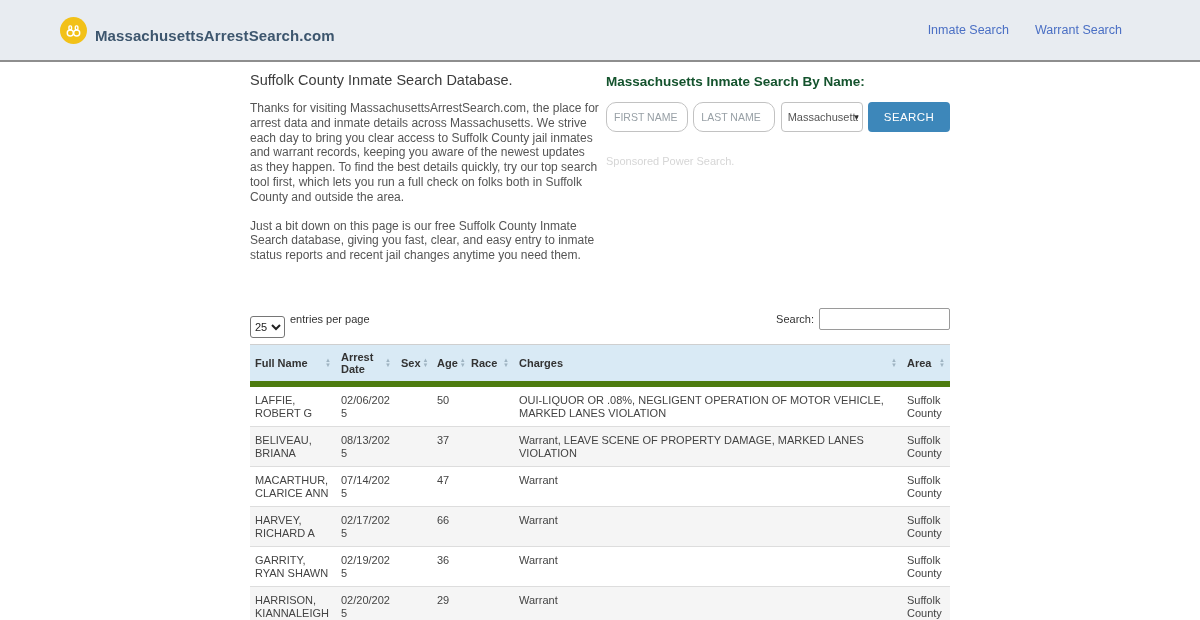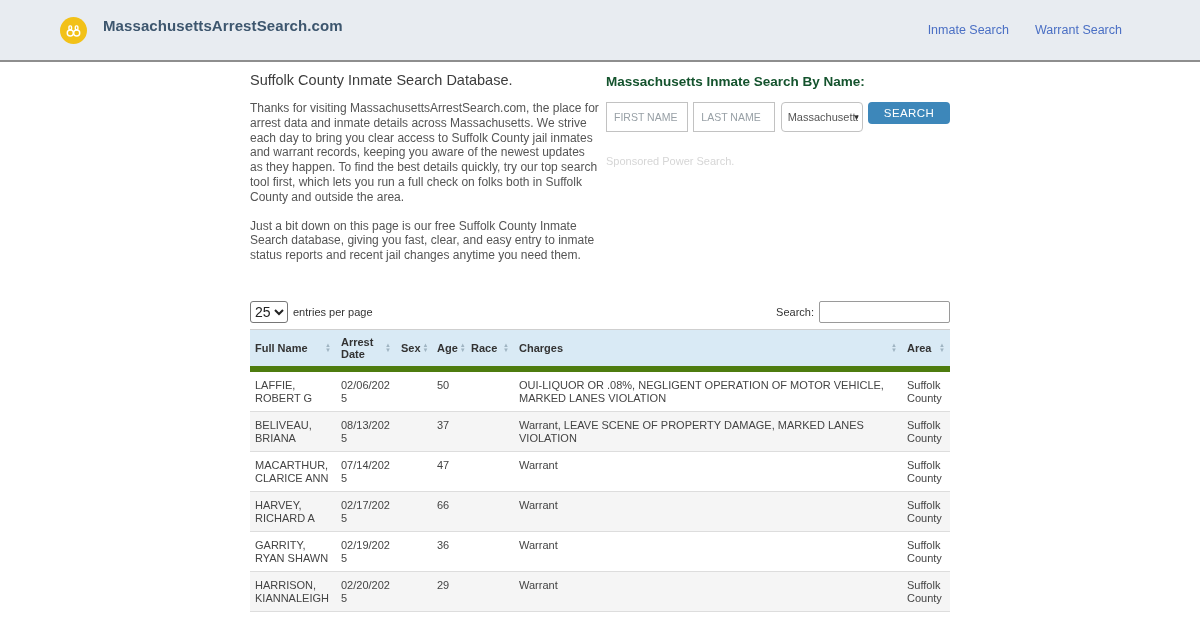--- a/index.html
+++ b/index.html
@@ -10,68 +10,68 @@
     font-family: "Liberation Sans", sans-serif;
     color: #444;
   }
   
   .site-header {
     height: 62px; background: #e8ecf1;
     border-bottom: 2px solid #8e8e8e;
     display: flex; align-items: center; justify-content: space-between;
     padding: 0 78px 0 60px;
   }
-  .brand { display: flex; align-items: flex-start; gap: 16px; cursor: pointer; }
+  .brand { display: flex; align-items: flex-end; gap: 8px; cursor: pointer; }
   .logo-circle {
     width: 27px; height: 27px; border-radius: 50%;
     background: #f2c118; display: flex; align-items: center; justify-content: center;
     flex: 0 0 auto;
   }
   .brand-text { font-size: 15px; font-weight: bold; color: #3d566e; letter-spacing: 0.1px; }
   .main-nav { display: flex; gap: 26px; }
   .main-nav a { font-size: 12.5px; color: #4a6fc4; text-decoration: none; cursor: pointer; }
   
   .main { width: 700px; margin: 0 auto; padding-top: 10px; }
   .top-row { display: flex; justify-content: space-between; }
   .intro { width: 350px; }
   .intro h2 { margin: 0 0 13px 0; font-size: 14.5px; font-weight: 400; color: #3c3c3c; }
   .intro p { margin: 0 0 14px 0; font-size: 12px; line-height: 14.8px; color: #555; }
   .search-panel { width: 344px; }
   .search-panel h3 { margin: 2px 0 13px 0; font-size: 13.5px; font-weight: bold; color: #14532d; }
   .form-row { display: flex; justify-content: space-between; gap: 5px; }
   .form-row input {
-    width: 82px; height: 30px; border: 1px solid #c2c2c2; border-radius: 0;
+    width: 82px; height: 30px; border: 1px solid #c2c2c2; border-radius: 10px;
     padding: 0 7px; font-size: 10.5px; color: #555;
     font-family: "Liberation Sans", sans-serif; outline: none;
   }
   .form-row input::placeholder { color: #98a0a6; }
   .state-select {
     width: 82px; height: 30px; border: 1px solid #c2c2c2; border-radius: 4px;
     background: #fff; display: flex; align-items: center; padding: 0 3px 0 6px;
     cursor: pointer; overflow: hidden;
   }
   .state-select .sel-text {
     font-size: 11px; color: #555; white-space: nowrap; overflow: hidden; flex: 1 1 auto;
   }
   .state-select .caret { font-size: 9px; color: #333; flex: 0 0 auto; margin-left: -4px; }
   .search-btn {
-    width: 82px; height: 22px; border: none; border-radius: 4px;
+    width: 82px; height: 30px; border: none; border-radius: 4px;
     background: #3d87ba; color: #ffffff; font-size: 11.5px; letter-spacing: 0.4px;
     font-family: "Liberation Sans", sans-serif; cursor: pointer;
   }
   .sponsored { margin-top: 23px; font-size: 11px; color: #d6d6d6; }
   
   .table-controls {
     margin-top: 24px; display: flex; justify-content: space-between; align-items: center;
     font-size: 11px; color: #333;
   }
   .tc-left { display: flex; align-items: center; gap: 5px; }
   .tc-left select {
-    height: 22px; font-size: 14px; font-family: "Liberation Sans", sans-serif;
-    border: 1px solid #767676; border-radius: 3px; background: #fff; color: #222;
+    height: 22px; font-size: 11px; font-family: "Liberation Sans", sans-serif;
+    border: 1px solid #767676; border-radius: 3px; background: #fff; color: #222; margin-top: 15px;
   }
   .tc-right { display: flex; align-items: center; gap: 5px; }
   .tc-right input {
     width: 131px; height: 22px; border: 1px solid #9a9a9a; border-radius: 2px;
     padding: 0 5px; font-size: 11px; outline: none;
   }
   
   table.records { width: 700px; margin-top: 6px; border-collapse: collapse; table-layout: fixed; }
   table.records thead th {
     background: #d9eaf5; padding: 6px 5px;

